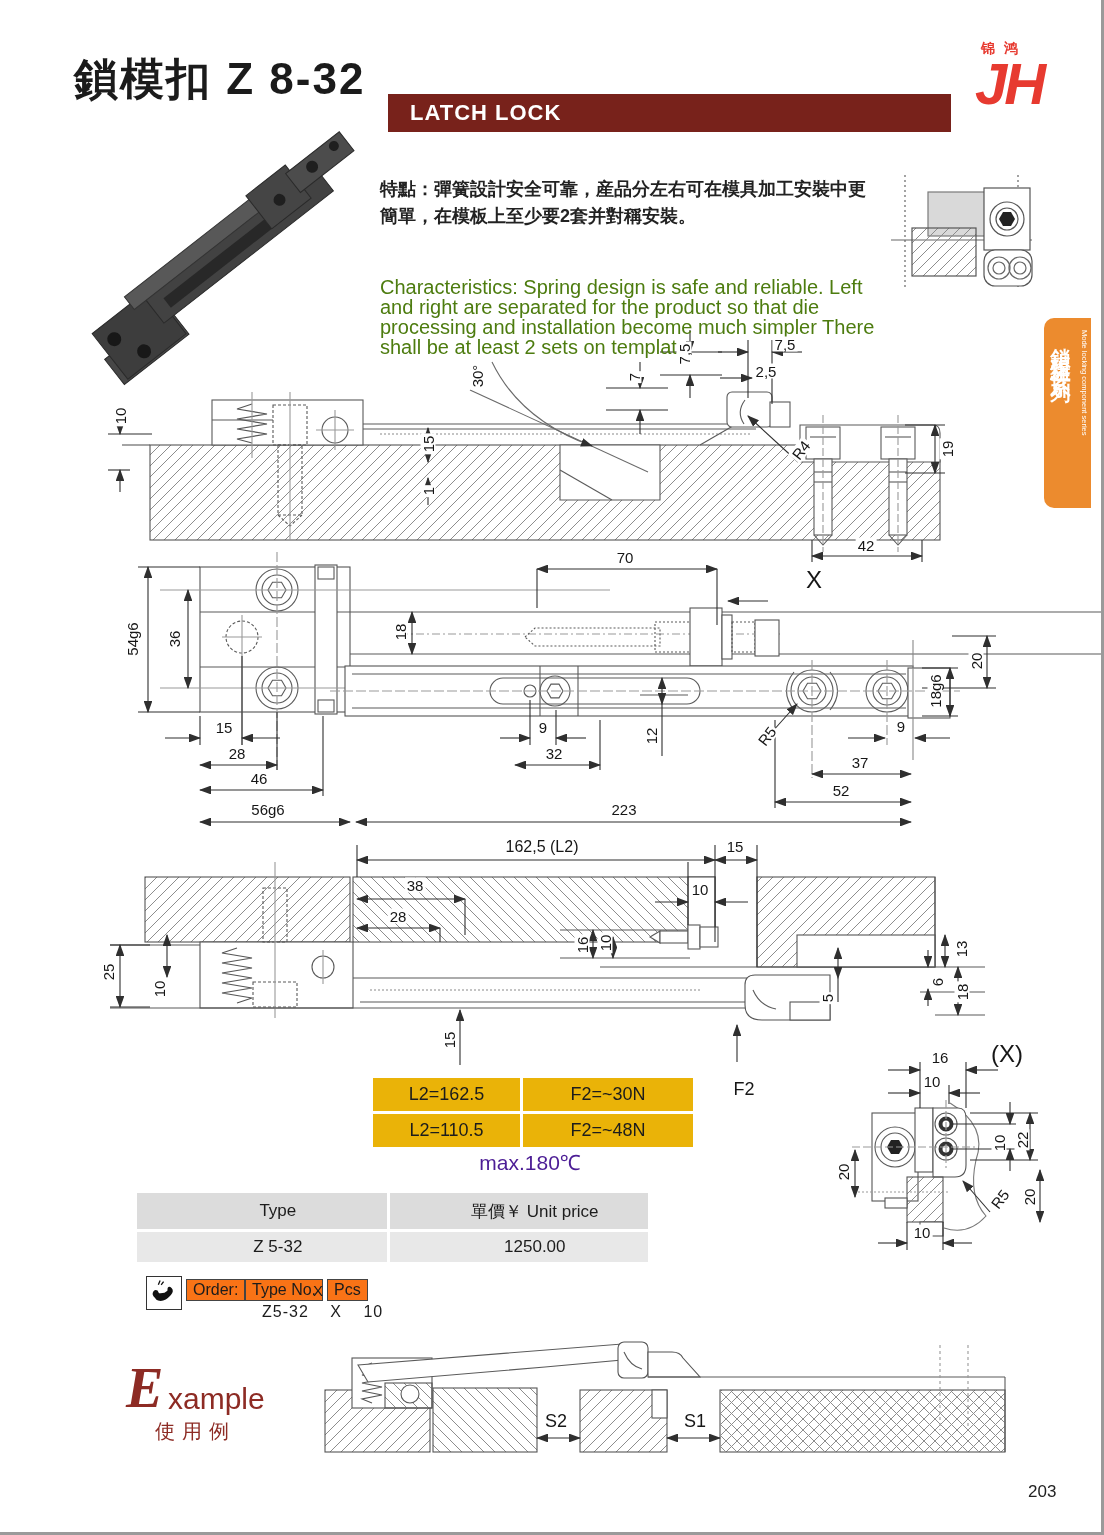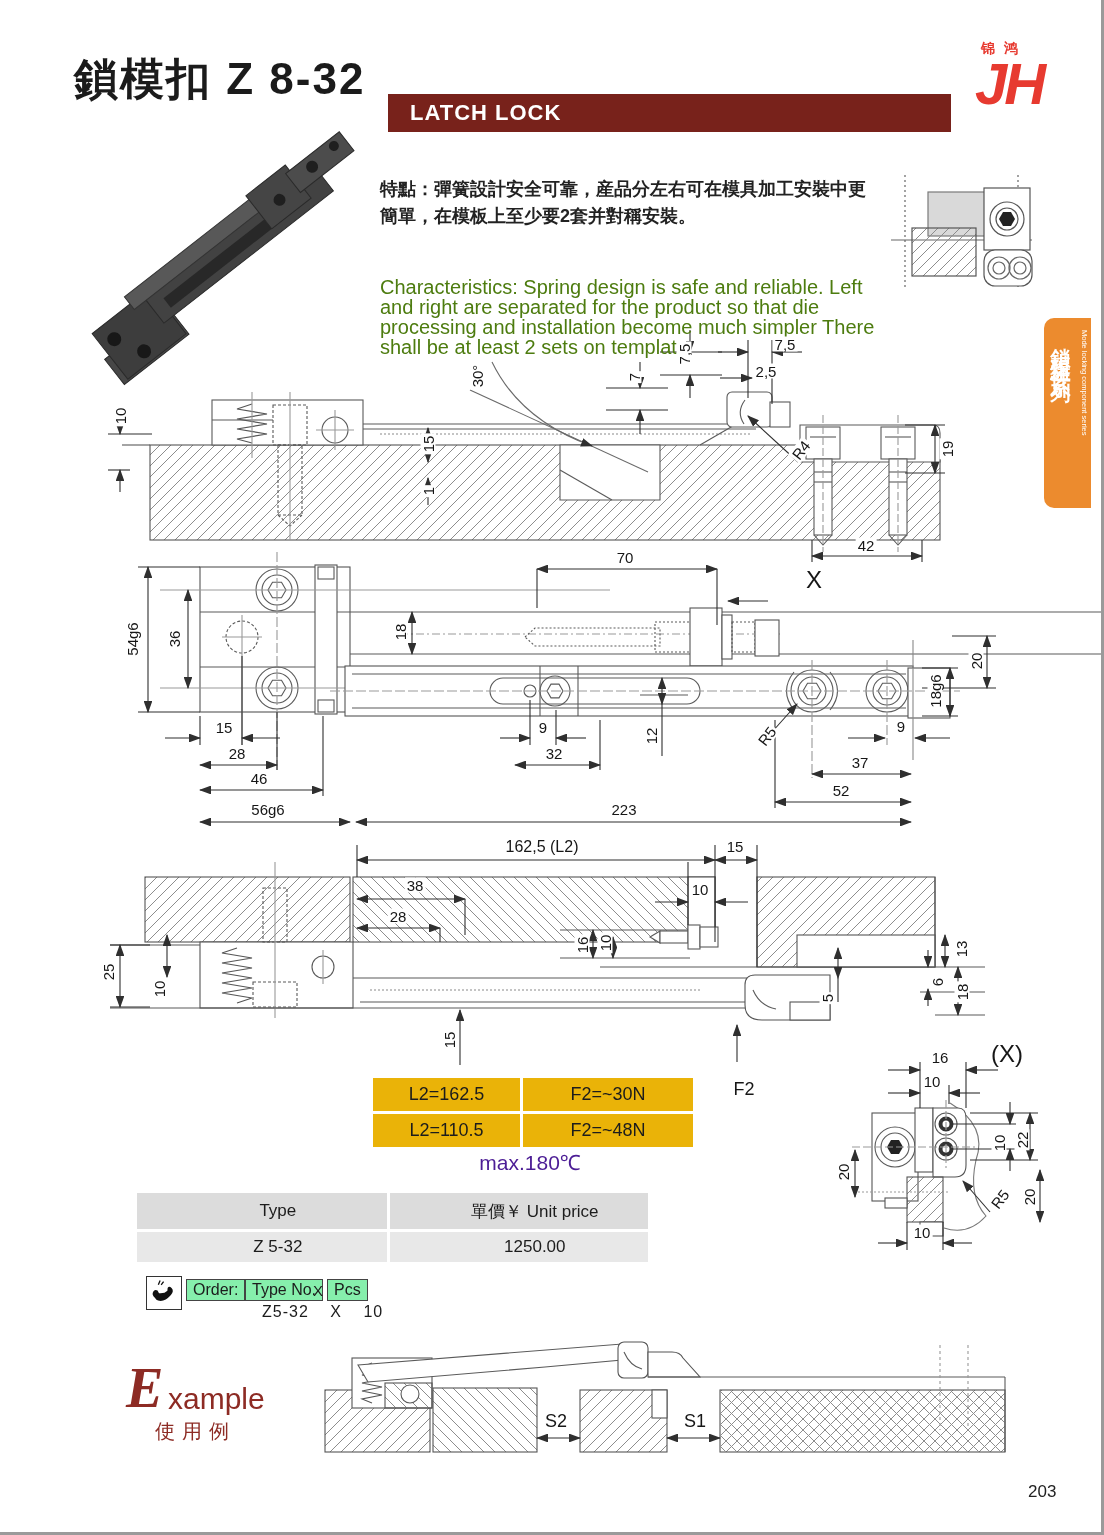--- a/index.html
+++ b/index.html
@@ -38,21 +38,21 @@
   
   .price{left:137px;top:1193px;width:511px;}
   .price-row{display:flex;margin-bottom:3px;}
   .price-cell{display:flex;align-items:center;justify-content:center;font-size:17px;padding-left:32px;}
   .price-h{background:#dcdcdc;height:36px;}
   .price-d{background:#e8e8e8;height:30px;}
   .price-c1{width:249px;margin-right:3px;}
   .price-c2{width:259px;}
   
   .phone-box{left:146px;top:1276px;width:34px;height:32px;border:1.5px solid #333;display:flex;align-items:center;justify-content:center;}
-  .obox{border:1.5px solid #444;font-size:16px;padding:1px 6px;background:#86efac;}
+  .obox{border:1.5px solid #444;font-size:16px;padding:1px 6px;background:#f97316;}
   .order-label{left:186px;top:1279px;}
   .typeno{left:245px;top:1279px;}
   .ox{left:313px;top:1282px;font-size:15px;}
   .pcs{left:327px;top:1279px;}
   .order-line2{left:262px;top:1303px;font-size:16px;letter-spacing:1px;}
   .order-line2 span{margin-right:16px;}
   
   .ex-e{left:126px;top:1356px;font-size:56px;font-style:italic;font-family:"Liberation Serif",serif;color:#8d2b24;font-weight:bold;}
   .ex-rest{left:168px;top:1382px;font-size:30px;color:#8d2b24;}
   .ex-sub{left:155px;top:1418px;font-size:20px;color:#8d2b24;letter-spacing:7px;}

